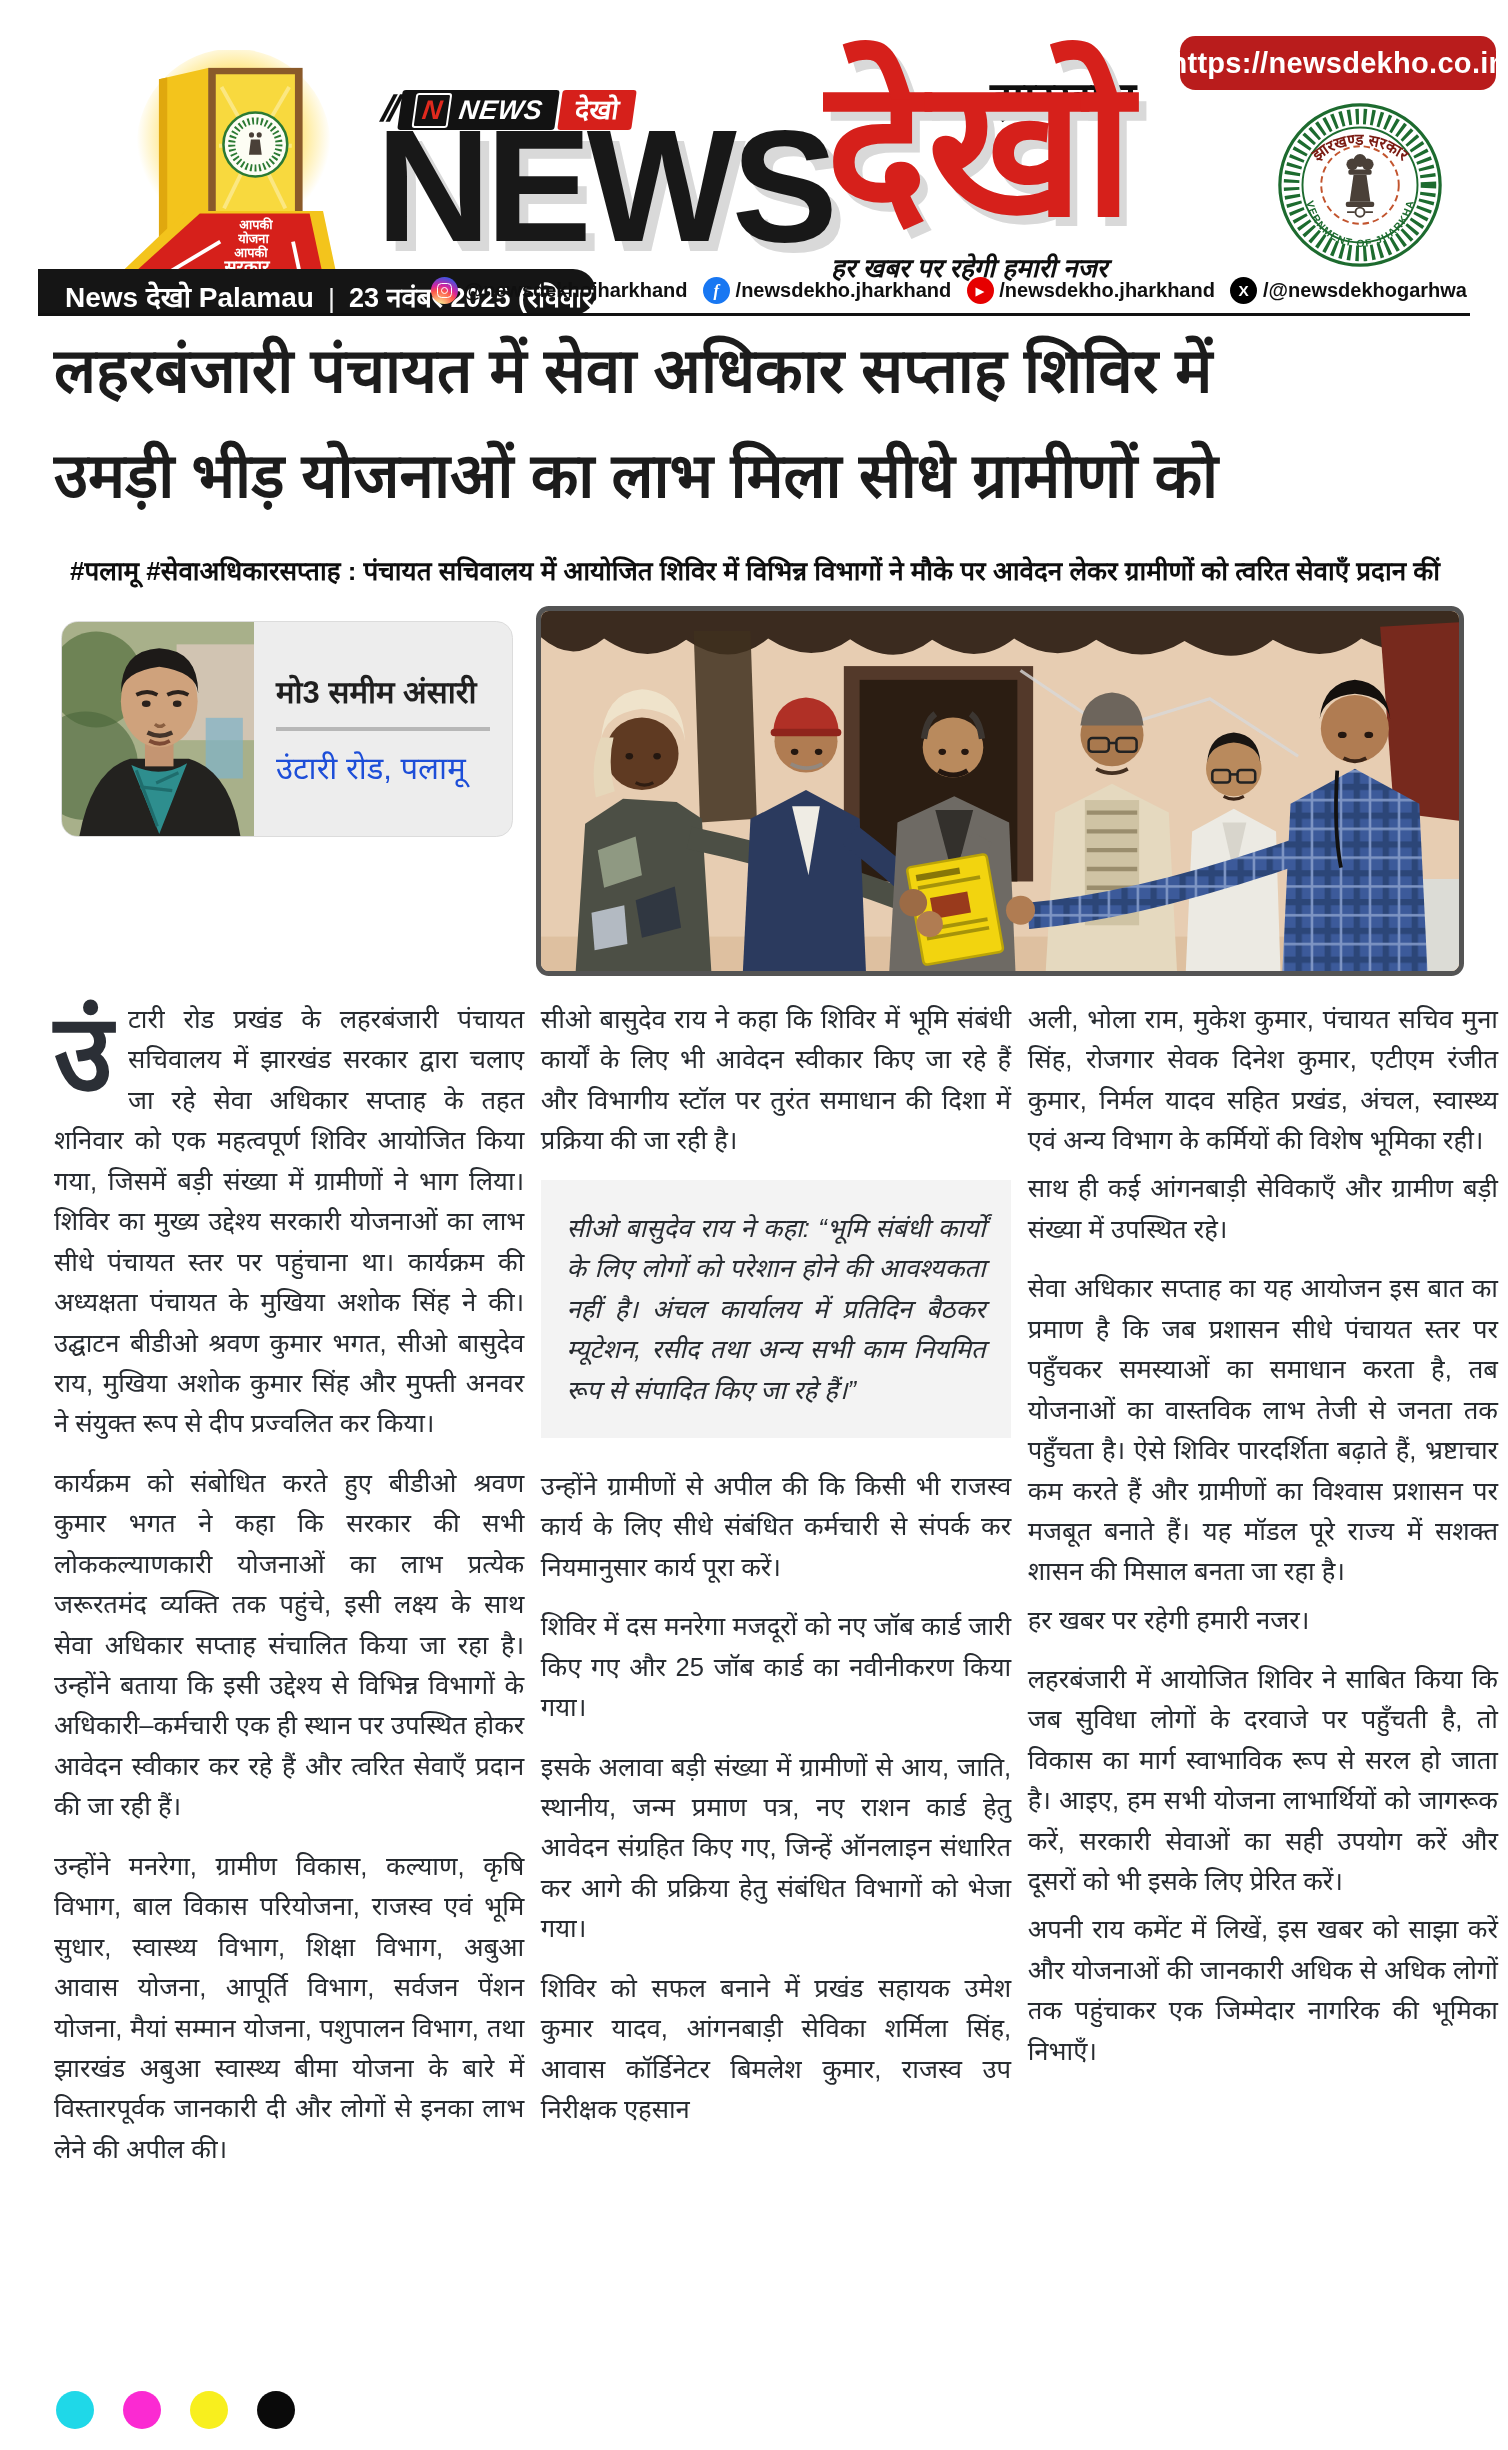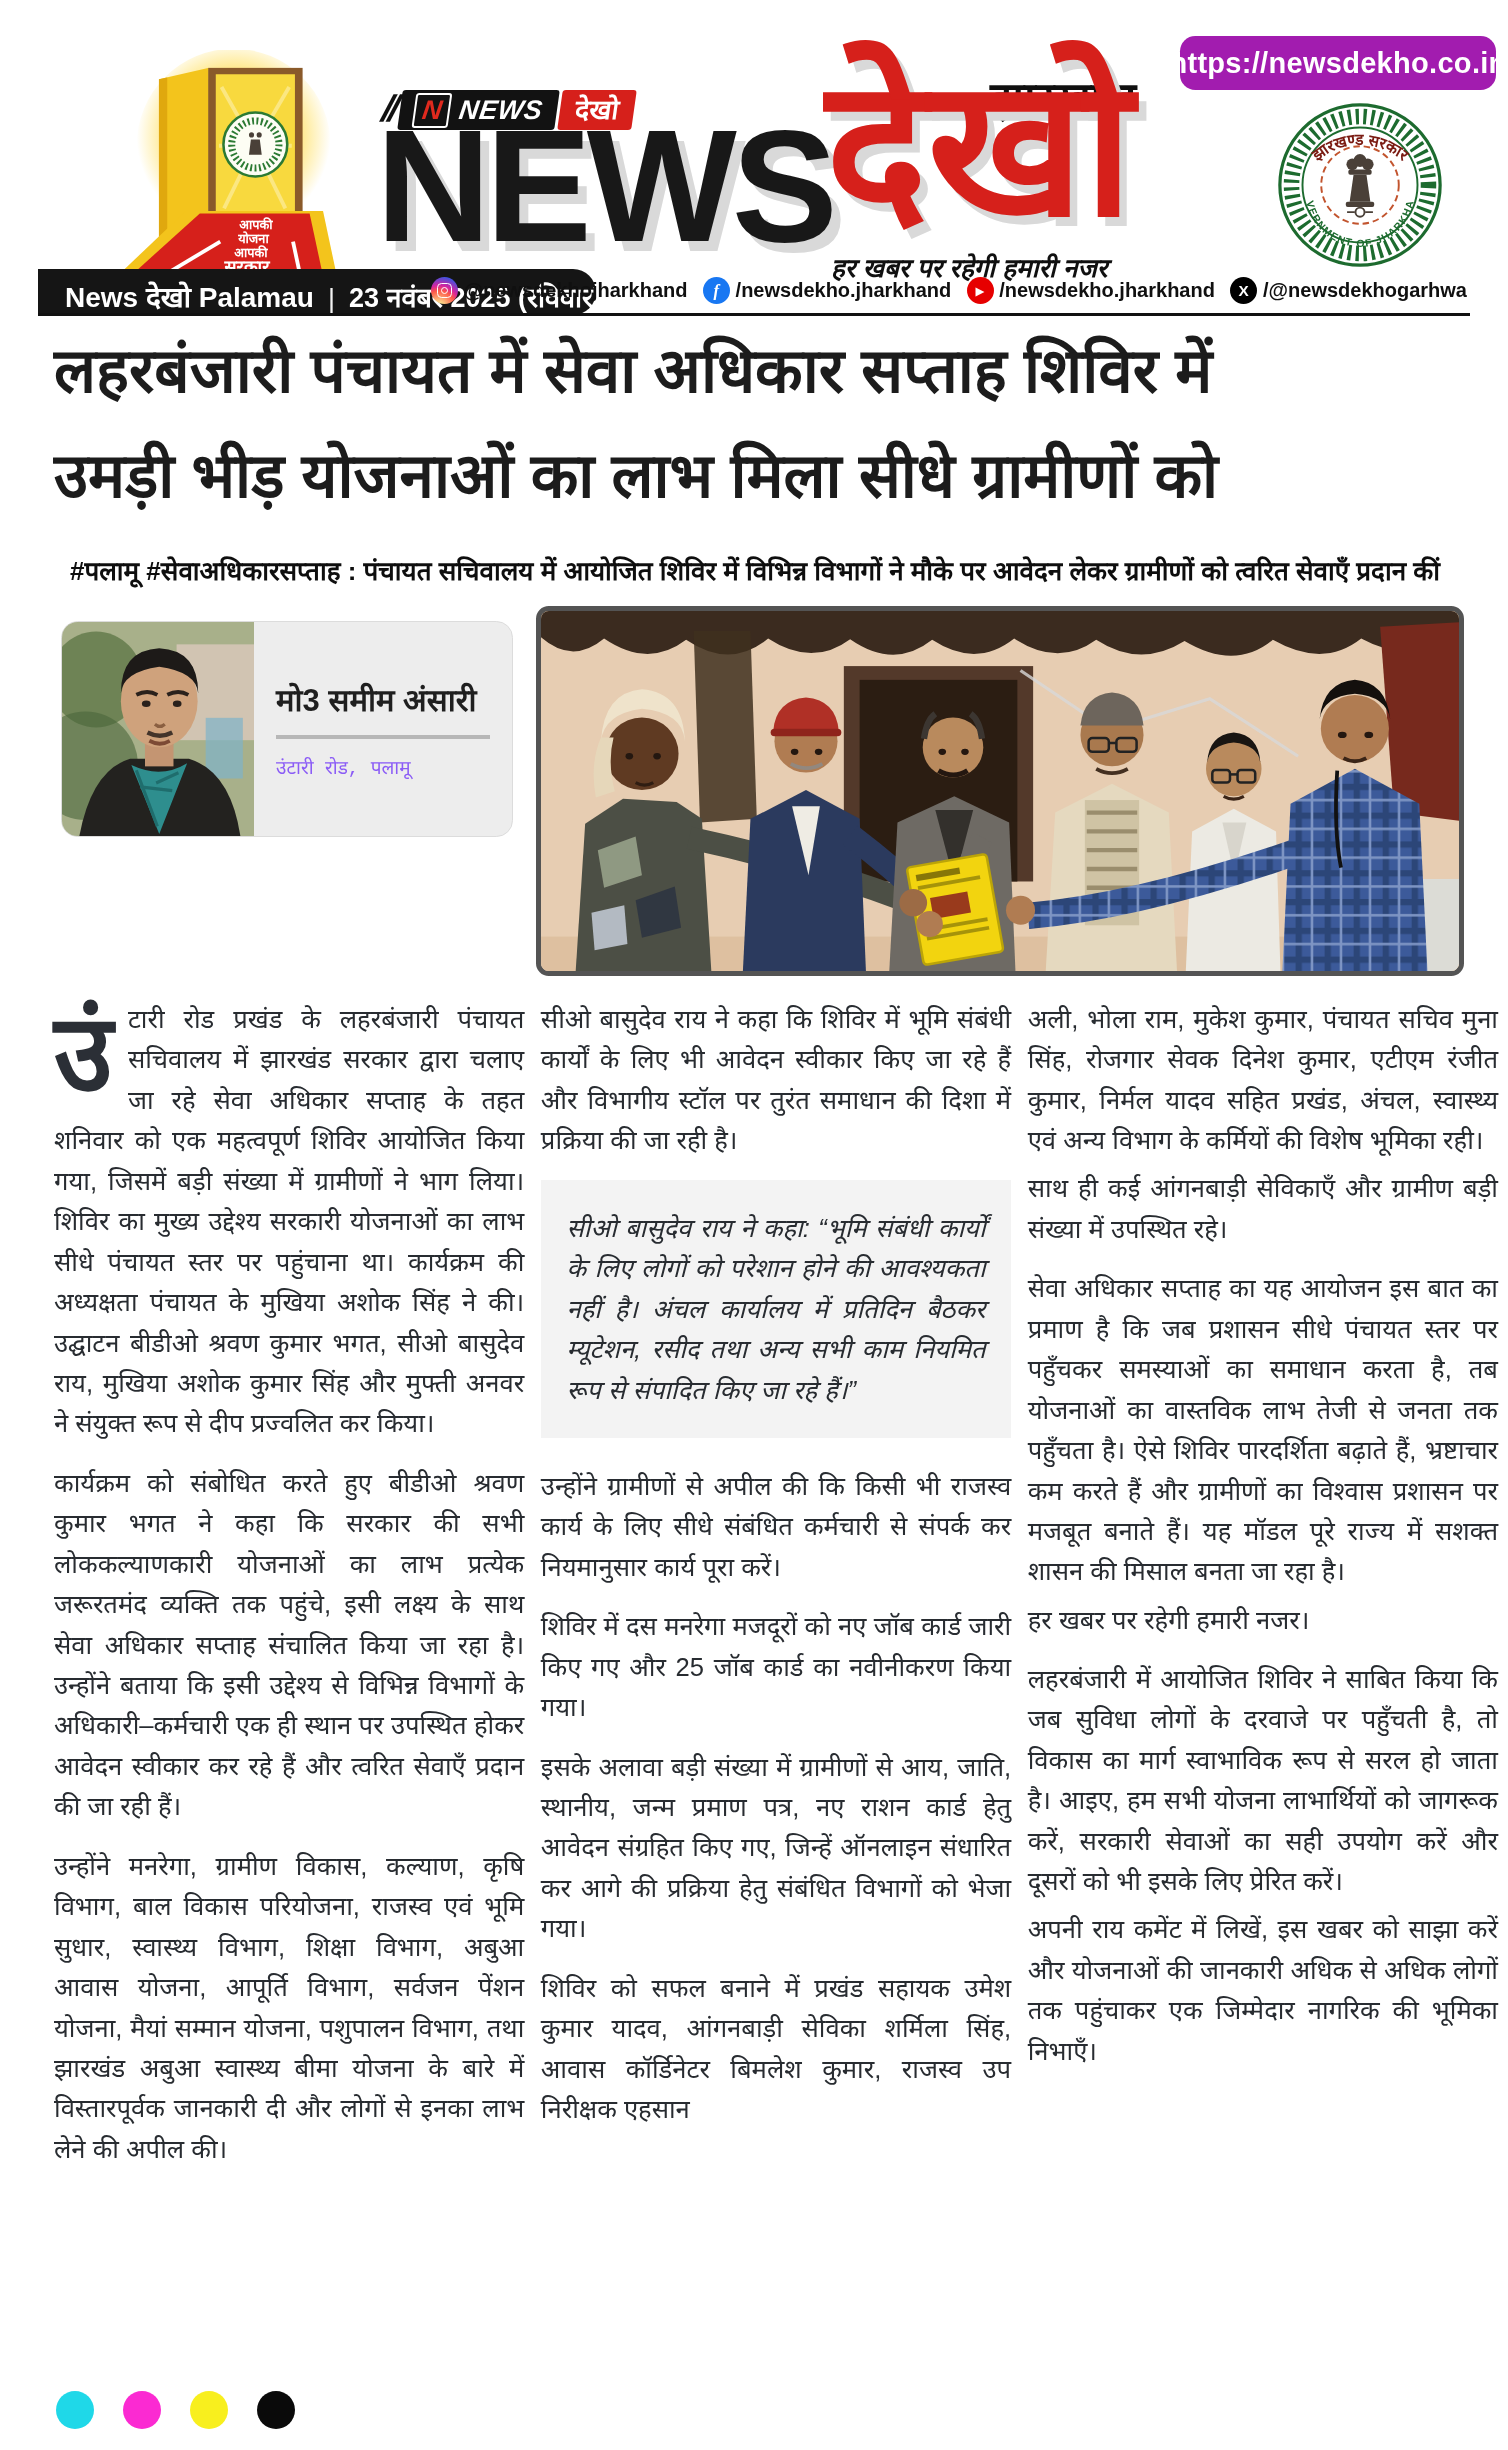--- a/index.html
+++ b/index.html
@@ -15,21 +15,21 @@
   .badge-black{background:#121212;color:#fff;display:flex;align-items:center;gap:9px;padding:0 14px;border-radius:3.2px;}
   .badge-n{color:#e02a1e;border:2.6px solid #fff;padding:0 6.4px;border-radius:3.2px;font-style:italic;}
   .badge-news{font-style:italic;letter-spacing:0.6px;}
   .badge-red{background:#d6201b;color:#fff;display:flex;align-items:center;padding:1.3px 15.3px 3.8px;border-radius:3.2px;margin-left:3.2px;font-weight:bold;}
   .logo-news{position:absolute;left:376px;top:107px;font-size:159px;line-height:1;font-weight:900;
              letter-spacing:-5.1px;color:#181818;text-shadow:9px 10.2px 0 #d9d9d9;}
   .logo-jharkhand{position:absolute;left:990px;top:66px;font-size:45px;font-weight:bold;color:#101010;}
   .logo-dekho{position:absolute;left:826px;top:45px;font-size:191px;line-height:1.08;font-weight:bold;
               color:#d6201b;text-shadow:7.7px 9px 0 #d9d9d9;}
   .logo-tagline{position:absolute;left:831px;top:249px;font-size:26px;font-weight:bold;font-style:italic;color:#101010;}
-  .url-pill{position:absolute;left:1180px;top:36px;width:316px;height:54px;background:#a21caf;color:#fff;
+  .url-pill{position:absolute;left:1180px;top:36px;width:316px;height:54px;background:#b91c1c;color:#fff;
             border-radius:15.3px;display:flex;align-items:center;justify-content:center;
             font-size:29px;font-weight:bold;letter-spacing:0.3px;}
   .gov-seal{position:absolute;left:1276px;top:101px;width:168px;height:168px;}
 
   .edition-bar{position:absolute;left:38px;top:269px;width:558px;height:46px;background:#151515;
                border-radius:0 29px 29px 0;display:flex;align-items:flex-end;padding-left:27px;gap:14px;box-sizing:border-box;}
   .edition-title{color:#fff;font-weight:bold;font-size:28px;white-space:nowrap;}
   .edition-divider{color:#fff;font-size:27px;font-weight:300;opacity:.95;}
   .edition-date{color:#fff;font-size:27px;font-weight:bold;white-space:nowrap;}
   .header-rule{position:absolute;left:38px;top:313px;width:1432px;height:3.2px;background:#111;}
@@ -51,21 +51,21 @@
   .subheadline{position:absolute;left:70px;top:552px;width:1432px;font-size:26px;font-weight:bold;color:#0e0e0e;}
 
   
   .author-card{position:absolute;left:61px;top:621px;width:452px;height:216px;background:#ededed;
                border:1.9px solid #dcdcdc;border-radius:16.6px;display:flex;overflow:hidden;box-sizing:border-box;}
   .author-photo{width:192px;height:100%;flex:0 0 auto;}
   .author-photo svg{display:block;width:100%;height:100%;}
   .author-info{flex:1;display:flex;flex-direction:column;justify-content:center;padding:0 22px;}
   .author-name{font-size:31px;font-weight:bold;color:#1f1f1f;}
   .author-divider{height:3.2px;background:#b7b7b7;margin:15.3px 0;border:none;}
-  .author-location{font-size:19px;color:#8b5cf6;font-family:Liberation Mono, monospace;}
+  .author-location{font-size:31px;color:#1d4ed8;}
 
   
   .article-photo{position:absolute;left:536px;top:606px;width:928px;height:370px;border:5.8px solid #545454;
                  border-radius:12.8px;overflow:hidden;box-sizing:border-box;background:#e7cdb2;}
   .article-photo svg{display:block;width:100%;height:100%;}
 
   
   .columns{position:absolute;left:54px;top:999px;width:1444px;display:flex;gap:16.6px;}
   .col{flex:1;font-size:25.6px;line-height:1.58;color:#282c31;text-align:justify;}
   .col p{margin:0 0 19px 0;}

